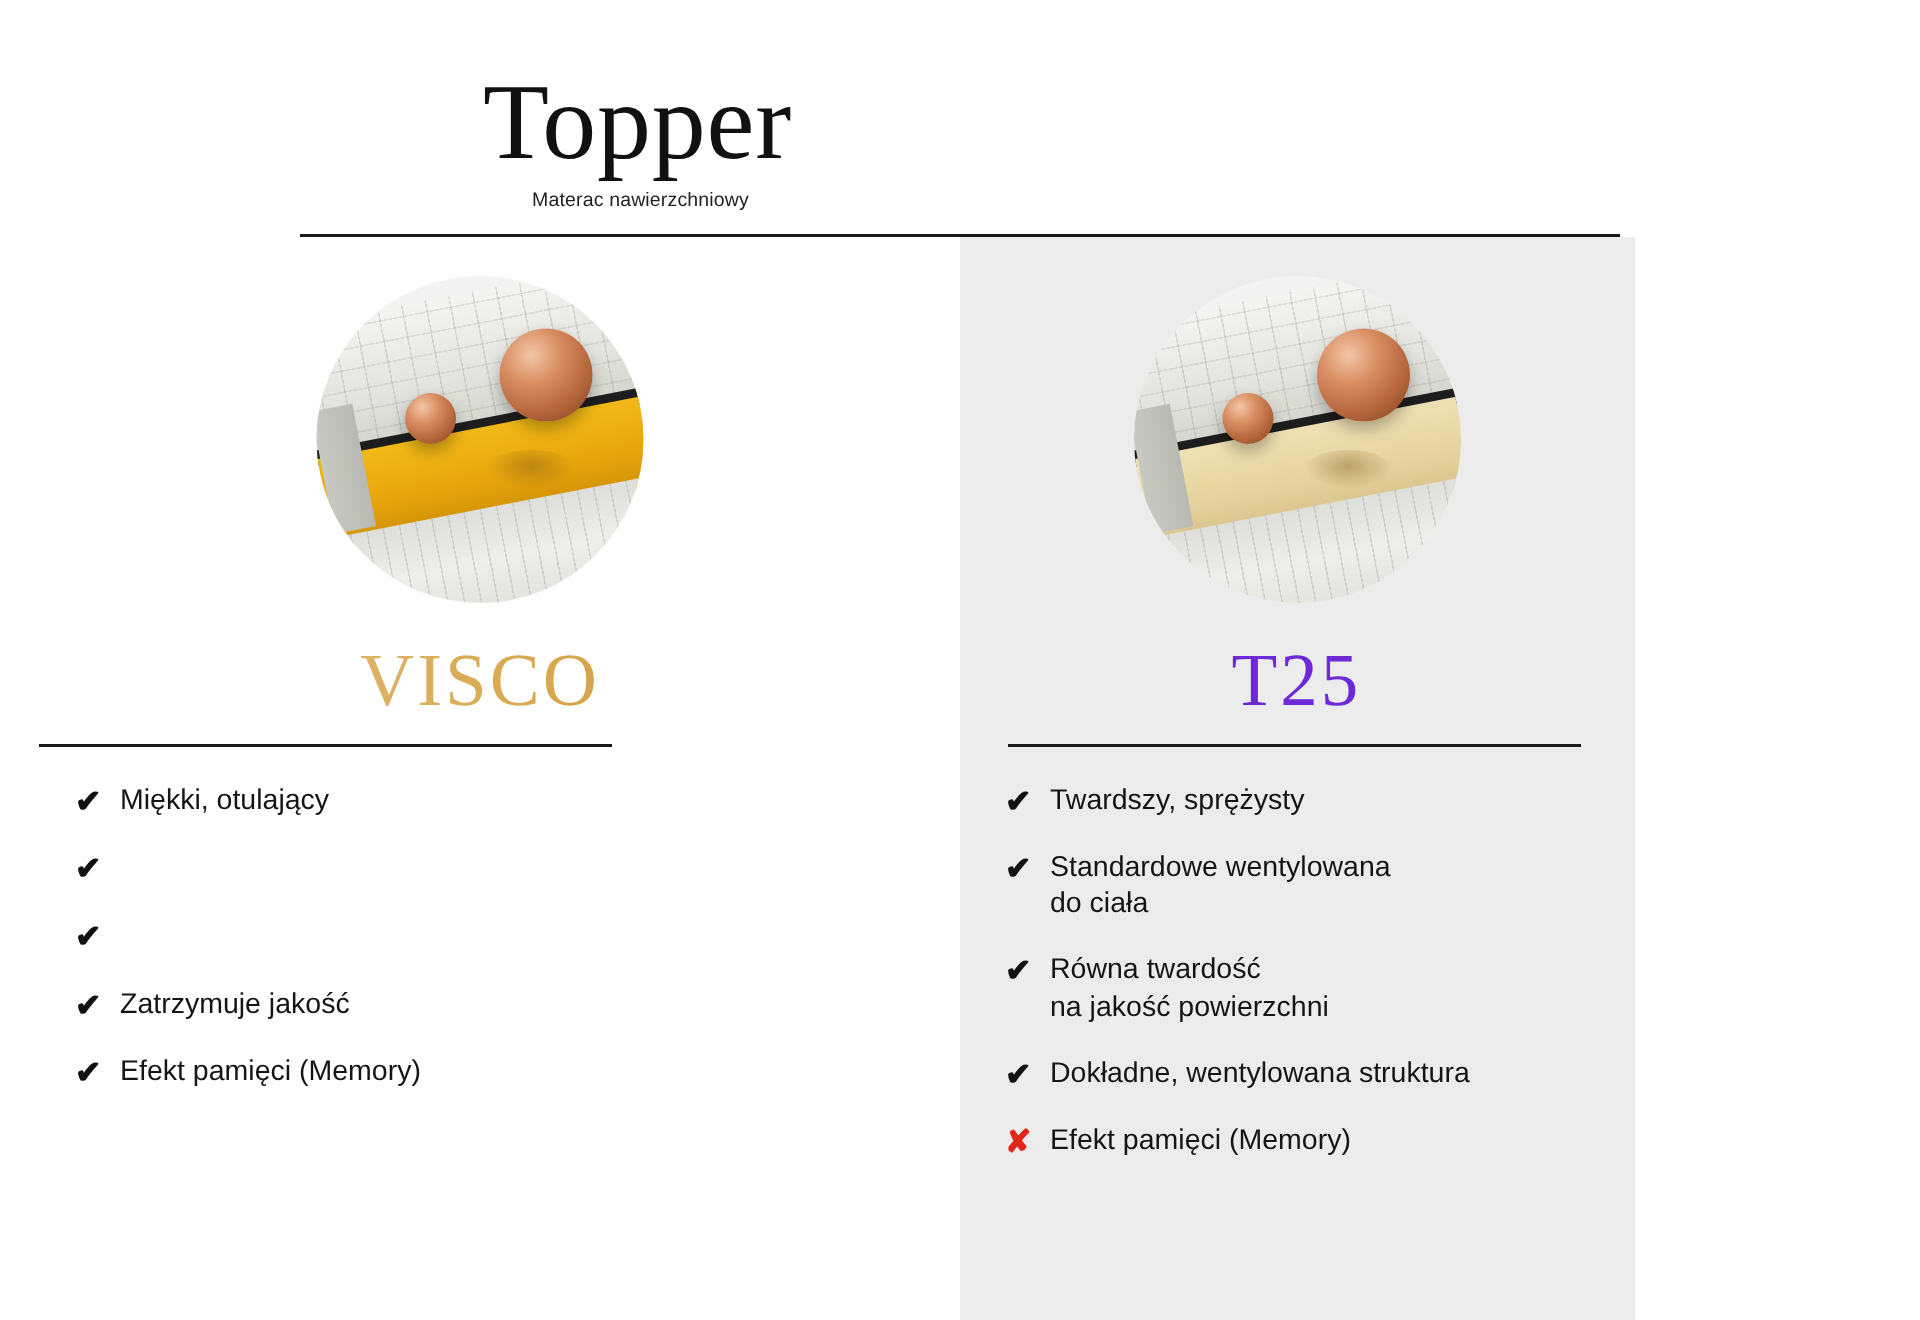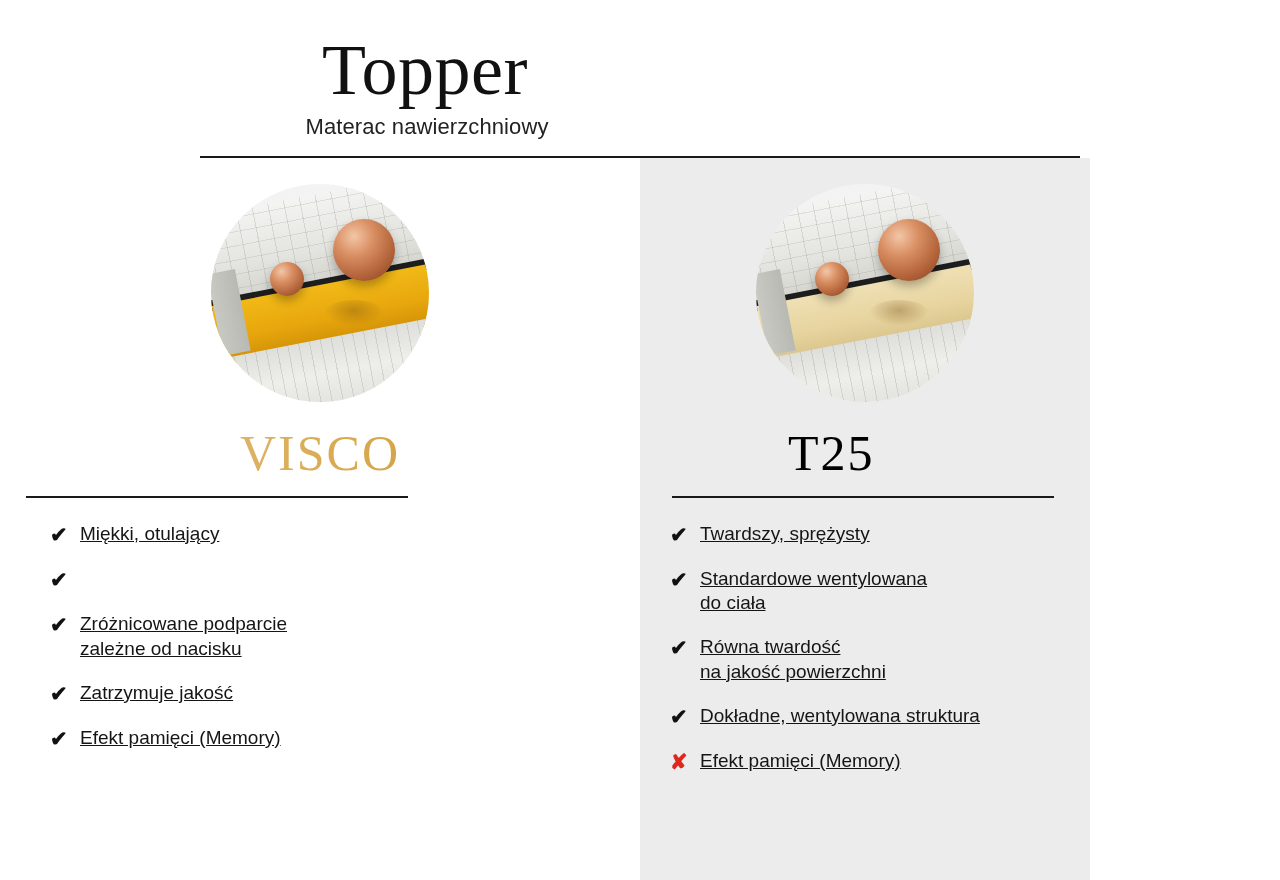--- a/index.html
+++ b/index.html
@@ -33,21 +33,21 @@
     font-family: "Liberation Serif", serif;
     font-size: 72px;
     line-height: 1.0;
     letter-spacing: 0.5px;
     font-weight: 400;
     color: #111;
     margin: 0;
     padding-left: 10px;
   }
   .brand-sub {
-    font-size: 22px;
+    font-size: 13px;
     color: #222;
     margin-top: 8px;
     padding-left: 14px;
     letter-spacing: 0.1px;
   }
   .header-right {
     width: 640px;
     padding: 12px 200px 0 12px;
     font-size: 17.5px;
     line-height: 1.45;
@@ -182,21 +182,21 @@
     font-size: 50px;
     letter-spacing: 2px;
     margin-top: 22px;
   }
   .name-visco {
     background: linear-gradient(90deg,#c08a3a 0%,#e0b872 28%,#d8a94f 55%,#c98f35 100%);
     -webkit-background-clip: text;
     background-clip: text;
     color: transparent;
   }
-  .name-t25 { color: #000000; }
+  .name-t25 { color: #6d28d9; margin-left: 33px; }
 
   .rule {
     height: 2px;
     background: #1a1a1a;
     margin: 14px auto 0 auto;
   }
   .rule-left { width: 382px; margin-left: 26px; }
   .rule-right { width: 382px; margin-left: 32px; }
 
   
@@ -216,21 +216,21 @@
   .mark {
     flex: 0 0 auto;
     width: 30px;
     font-size: 21px;
     line-height: 1.2;
     font-weight: bold;
     color: #111;
     text-align: left;
   }
   .mark.cross { color: #e1261c; }
-  .feat-text { white-space: pre-line; text-decoration: underline; }
+  .feat-text { white-space: pre-line; }
 
   .features-left { margin-left: 50px; }
   .features-right { margin-left: 30px; }
 </style>
 </head>
 <body>
 
 <div class="header">
   <div class="header-left">
     <h1 class="brand-title">Topper</h1>
@@ -263,22 +263,20 @@
       <ul class="features features-left">
         <li>
           <span class="mark">✔</span>
           <span class="feat-text">Miękki, otulający</span>
         </li>
         <li>
           <span class="mark">✔</span>
         </li>
         <li>
           <span class="mark">✔</span>
-          <span class="feat-text">Zróżnicowane podparcie
-zależne od nacisku</span>
         </li>
         <li>
           <span class="mark">✔</span>
           <span class="feat-text">Zatrzymuje jakość</span>
         </li>
         <li>
           <span class="mark">✔</span>
           <span class="feat-text">Efekt pamięci (Memory)</span>
         </li>
       </ul>

